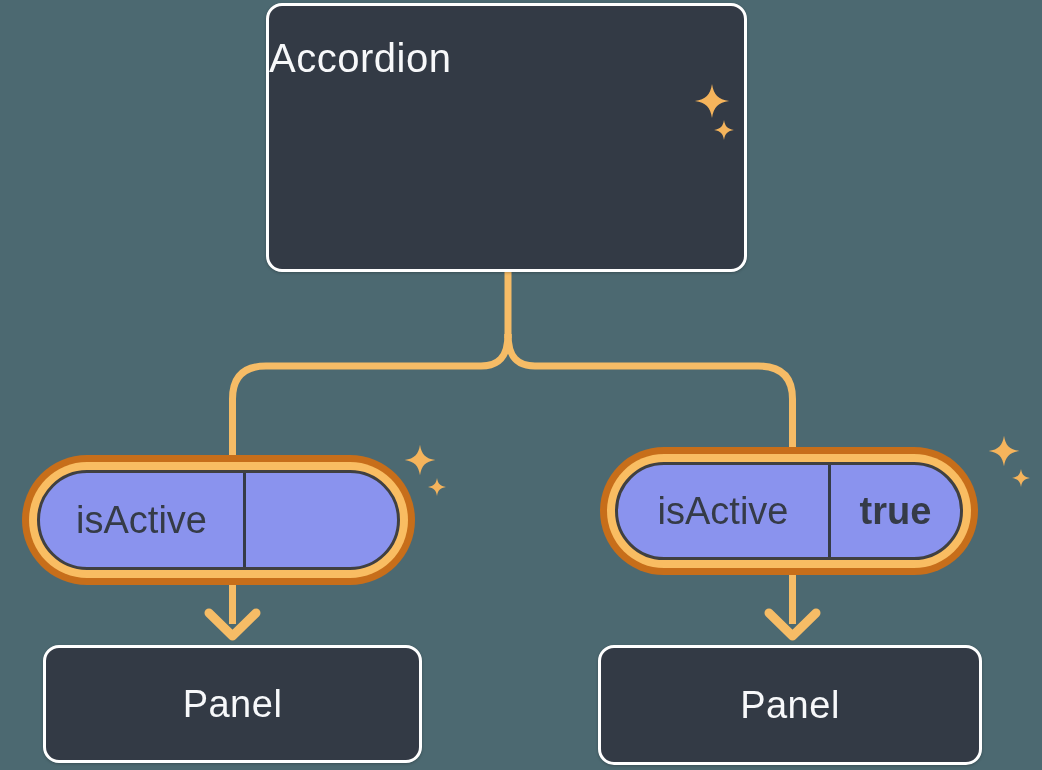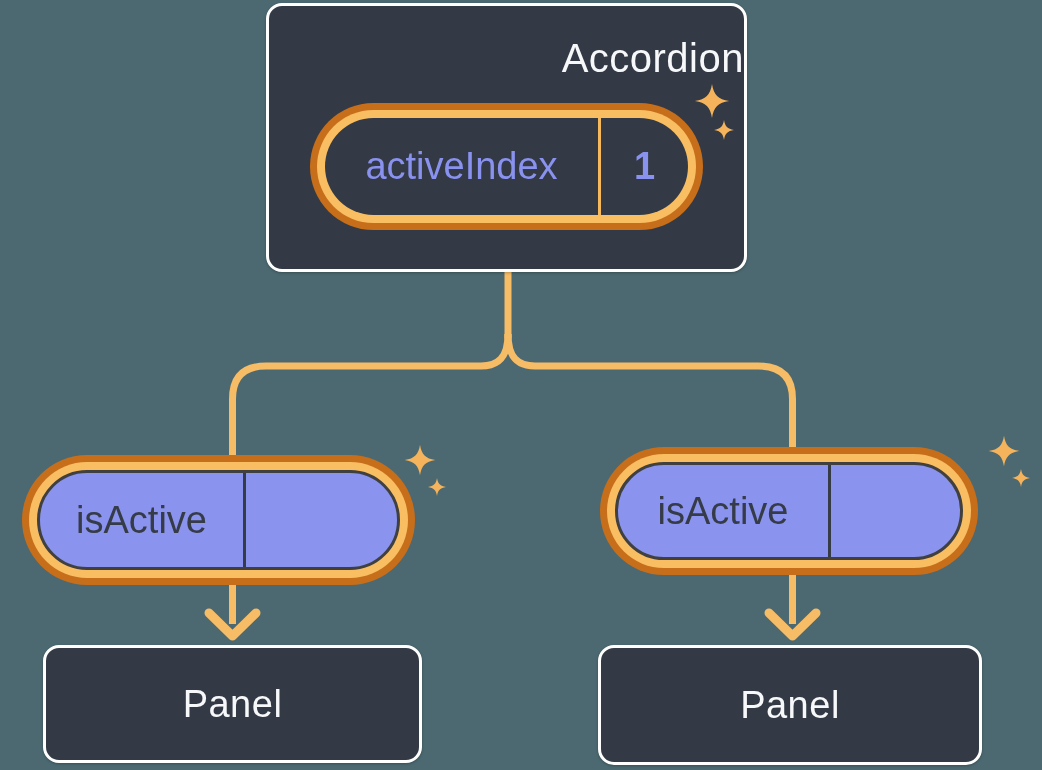--- a/index.html
+++ b/index.html
@@ -22,21 +22,21 @@
     border:3px solid #FFFFFF;
     border-radius:16px;
     box-sizing:border-box;
     z-index:2;
     box-shadow:0 1px 3px rgba(0,0,0,0.25);
   }
   .card-title{
     color:#F7F8FA;
     font-size:40px;
     font-weight:500;
-    text-align:right;
+    text-align:left;
     letter-spacing:0.5px;
   }
   .accordion-card{left:266px;top:3px;width:481px;height:269px;}
   .accordion-card .card-title{margin-top:30px;}
   .panel-card{display:flex;align-items:center;justify-content:center;}
   .panel-card .card-title{margin-top:0;font-size:38px;}
   .panel-left{left:43px;top:645px;width:379px;height:118px;}
   .panel-right{left:598px;top:645px;width:384px;height:120px;}
 
   
@@ -108,44 +108,36 @@
 
       <path d="M209,613 L232.5,636 L256,613" stroke-width="9" stroke-linecap="round" stroke-linejoin="round"></path>
       <path d="M769,613 L792.5,636 L816,613" stroke-width="9" stroke-linecap="round" stroke-linejoin="round"></path>
     </g>
   </svg>
 
   <div class="card accordion-card">
     <div class="card-title">Accordion</div>
   </div>
 
-  <div class="pill state-pill">
-    <div class="pill-mid">
-      <div class="pill-inner">
-        <div class="cell cell-label">activeIndex</div>
-        <div class="divider"></div>
-        <div class="cell cell-value">1</div>
-      </div>
-    </div>
-  </div>
 
   <div class="pill prop-pill prop-pill-left">
     <div class="pill-mid">
       <div class="pill-inner">
         <div class="cell cell-label">isActive</div>
         <div class="divider"></div>
       </div>
     </div>
   </div>
 
   <div class="pill prop-pill prop-pill-right">
     <div class="pill-mid">
       <div class="pill-inner">
         <div class="cell cell-label">isActive</div>
         <div class="divider"></div>
+        <div class="cell cell-value">true</div>
       </div>
     </div>
   </div>
 
   <div class="card panel-card panel-left">
     <div class="card-title">Panel</div>
   </div>
   <div class="card panel-card panel-right">
     <div class="card-title">Panel</div>
   </div>

